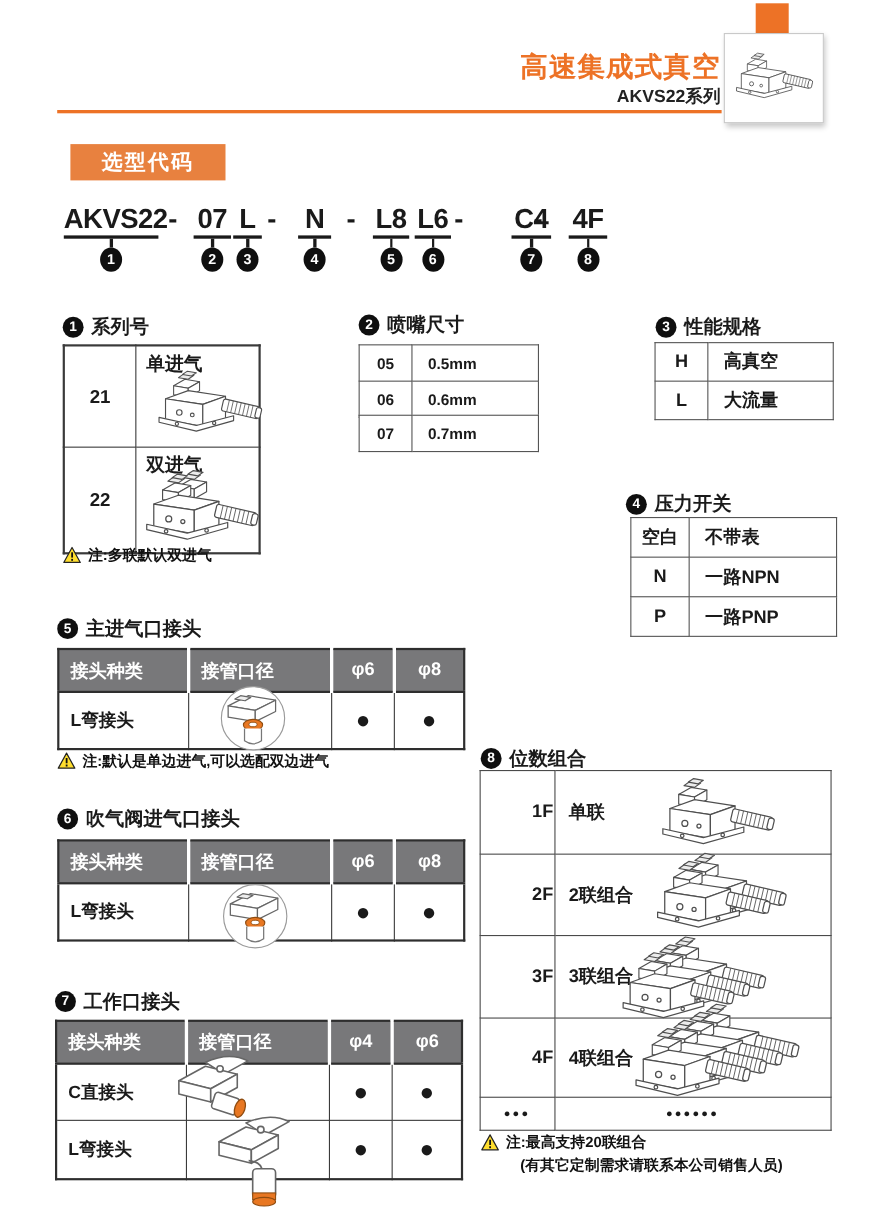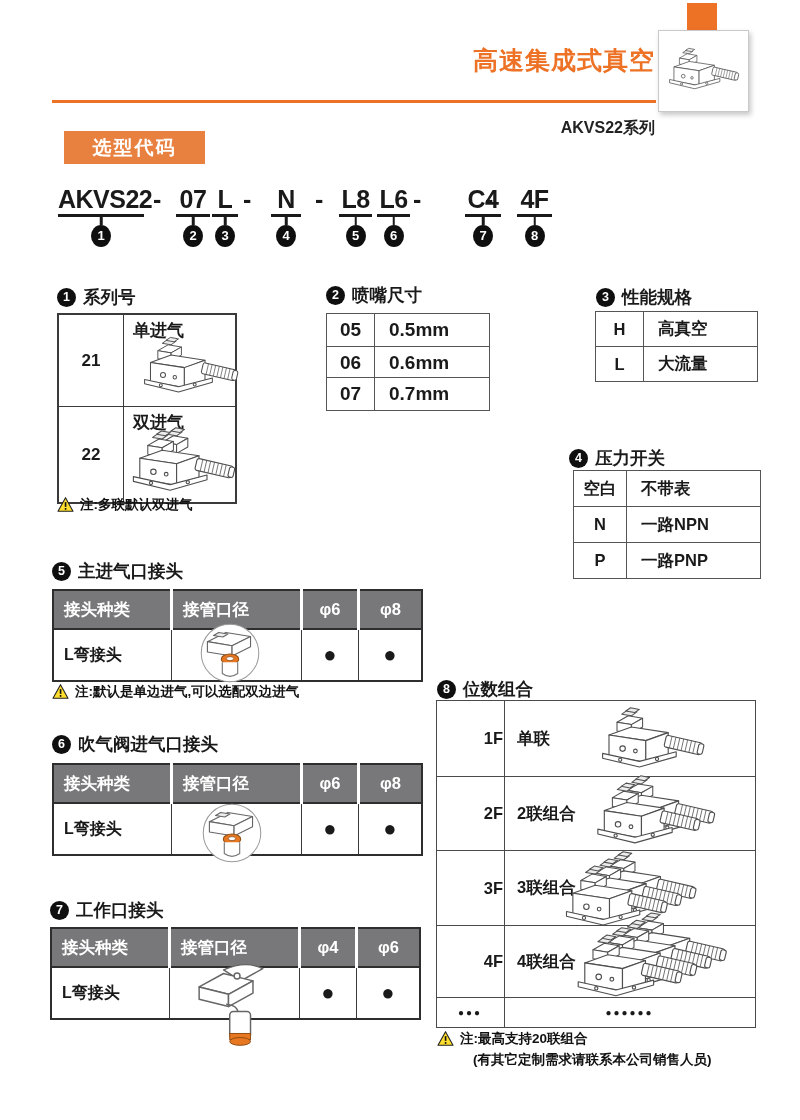--- a/index.html
+++ b/index.html
@@ -2,21 +2,21 @@
 <html><head>
 <meta charset="utf-8">
 <style>
   html,body{margin:0;padding:0;background:#fff;}
   .canvas{
     position:relative; width:800px; height:1120px; background:#fff; overflow:hidden;
     font-family:"Liberation Sans","DejaVu Sans",sans-serif; color:#1a1a1a;
   }
   
   .page-title{position:absolute; top:44px; right:145px; font-size:25px; font-weight:bold; color:#ED7226; letter-spacing:1px;}
-  .page-series{position:absolute; top:78px; right:145px; font-size:16px; font-weight:600; color:#222;margin-top:40px;}
+  .page-series{position:absolute; top:78px; right:145px; font-size:16px; font-weight:600; color:#222;}
   .title-rule{position:absolute; left:52px; top:100px; width:604px; height:3px; background:#ED7226;}
   .corner-tab{position:absolute; left:687px; top:3px; width:30px; height:27px; background:#ED7226;}
   .product-box{position:absolute; left:658px; top:30px; width:89px; height:80px; background:#fff;
     border:1px solid #c9c9c9; box-shadow:2px 3px 5px rgba(0,0,0,.22);
     display:flex; align-items:center; justify-content:center;}
   .product-box svg{width:82px; height:62px;}
   
   .code-badge{position:absolute; left:64px; top:131px; width:141px; height:33px; background:#E8813F;
     color:#fff; font-size:19px; font-weight:bold; letter-spacing:2px;
     display:flex; align-items:center; justify-content:center;}
@@ -50,21 +50,21 @@
   .tbl1 .c-pic{width:102px; position:relative; vertical-align:top; padding:4px 0 0 9px;}
   .tbl1 tr:nth-child(1) td{height:87px}
   .tbl1 tr:nth-child(2) td{height:91px}
   .pic-label{font-size:17px; font-weight:bold;}
   .img-s21{position:absolute; left:4px; top:18px; width:126px; height:70px;}
   .img-s22{position:absolute; left:-2px; top:16px; width:138px; height:80px;}
   
   .tbl2a{left:326px; top:313px;} .tbl2b{left:326px; top:377px;}
   .tbl3{left:595px; top:311px;} .tbl4{left:573px; top:470px;}
   .tbl2a,.tbl2b,.tbl3,.tbl4{border:1.6px solid #555;}
-  .tbl2a td,.tbl2b td{height:30px; font-size:19px;}
+  .tbl2a td,.tbl2b td{height:30px; font-size:14px;}
   .tbl2a td:first-child,.tbl2b td:first-child{width:45px; text-align:center;}
   .tbl2a td:last-child,.tbl2b td:last-child{width:99px; padding-left:14px;}
   .tbl3 td{height:32px; font-size:16.5px;}
   .tbl3 td:first-child{width:45px; text-align:center;}
   .tbl3 td:last-child{width:98px; padding-left:14px;}
   .tbl4 td{height:33px; font-size:16.5px;}
   .tbl4 td:first-child{width:50px; text-align:center;}
   .tbl4 td:last-child{width:118px; padding-left:14px;}
   
   .tblh{border:2px solid #2e2e2e;}
@@ -412,20 +412,30 @@
 
   <table class="tblh tbl7">
     <tbody>
         <tr>
       <th>接头种类</th>
       <th>接管口径</th>
       <th class="col-d">φ4</th>
       <th class="col-d">φ6</th>
     </tr>
     <tr>
+      <td class="h-type">C直接头</td>
+      <td class="h-pic">
+        <svg class="img-fitC" viewBox="0 0 85 58">
+              <use href="#fitC"></use>
+            </svg>
+      </td>
+      <td class="h-dot">●</td>
+      <td class="h-dot">●</td>
+    </tr>
+    <tr>
       <td class="h-type">L弯接头</td>
       <td class="h-pic">
         <svg class="img-fitL" viewBox="0 0 85 80">
               <use href="#fitL"></use>
             </svg>
       </td>
       <td class="h-dot">●</td>
       <td class="h-dot">●</td>
     </tr>
   </tbody>

